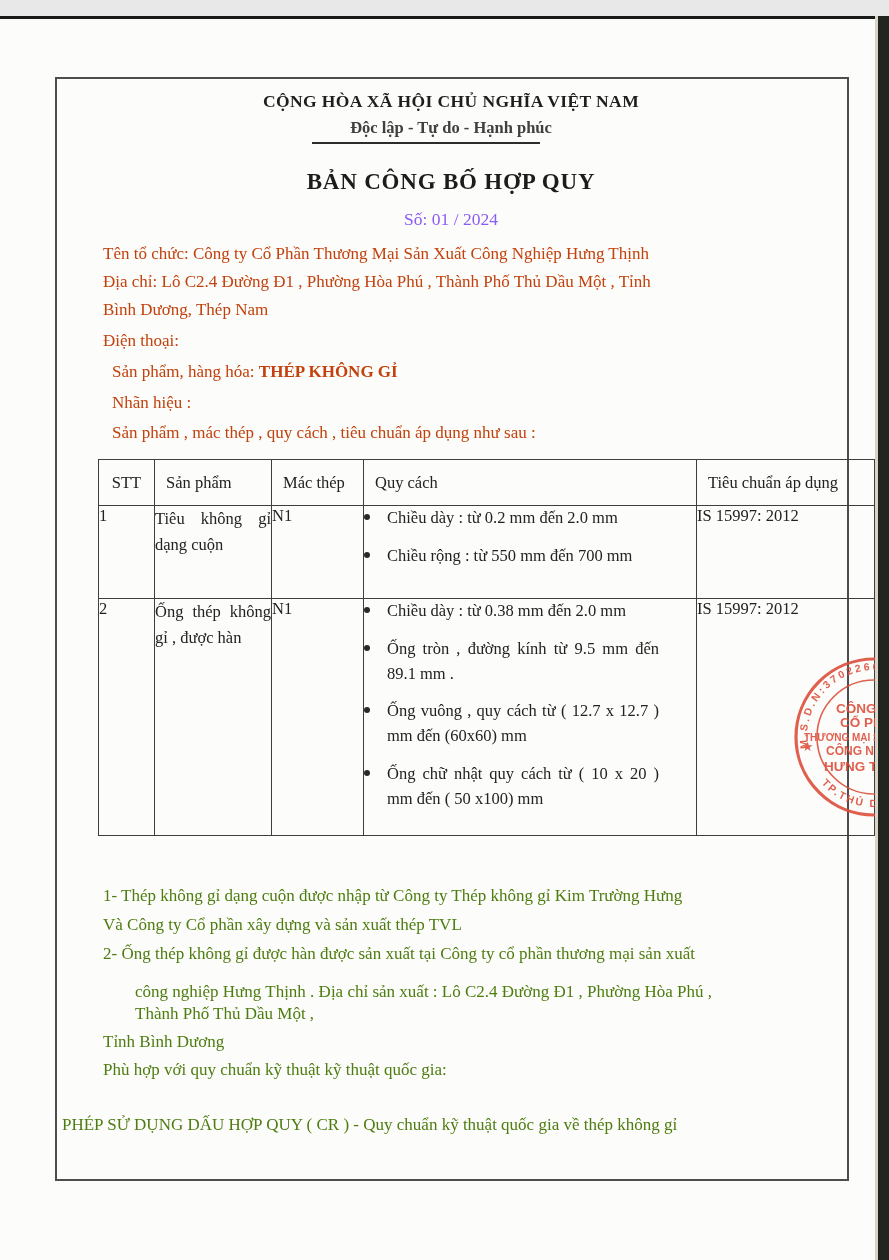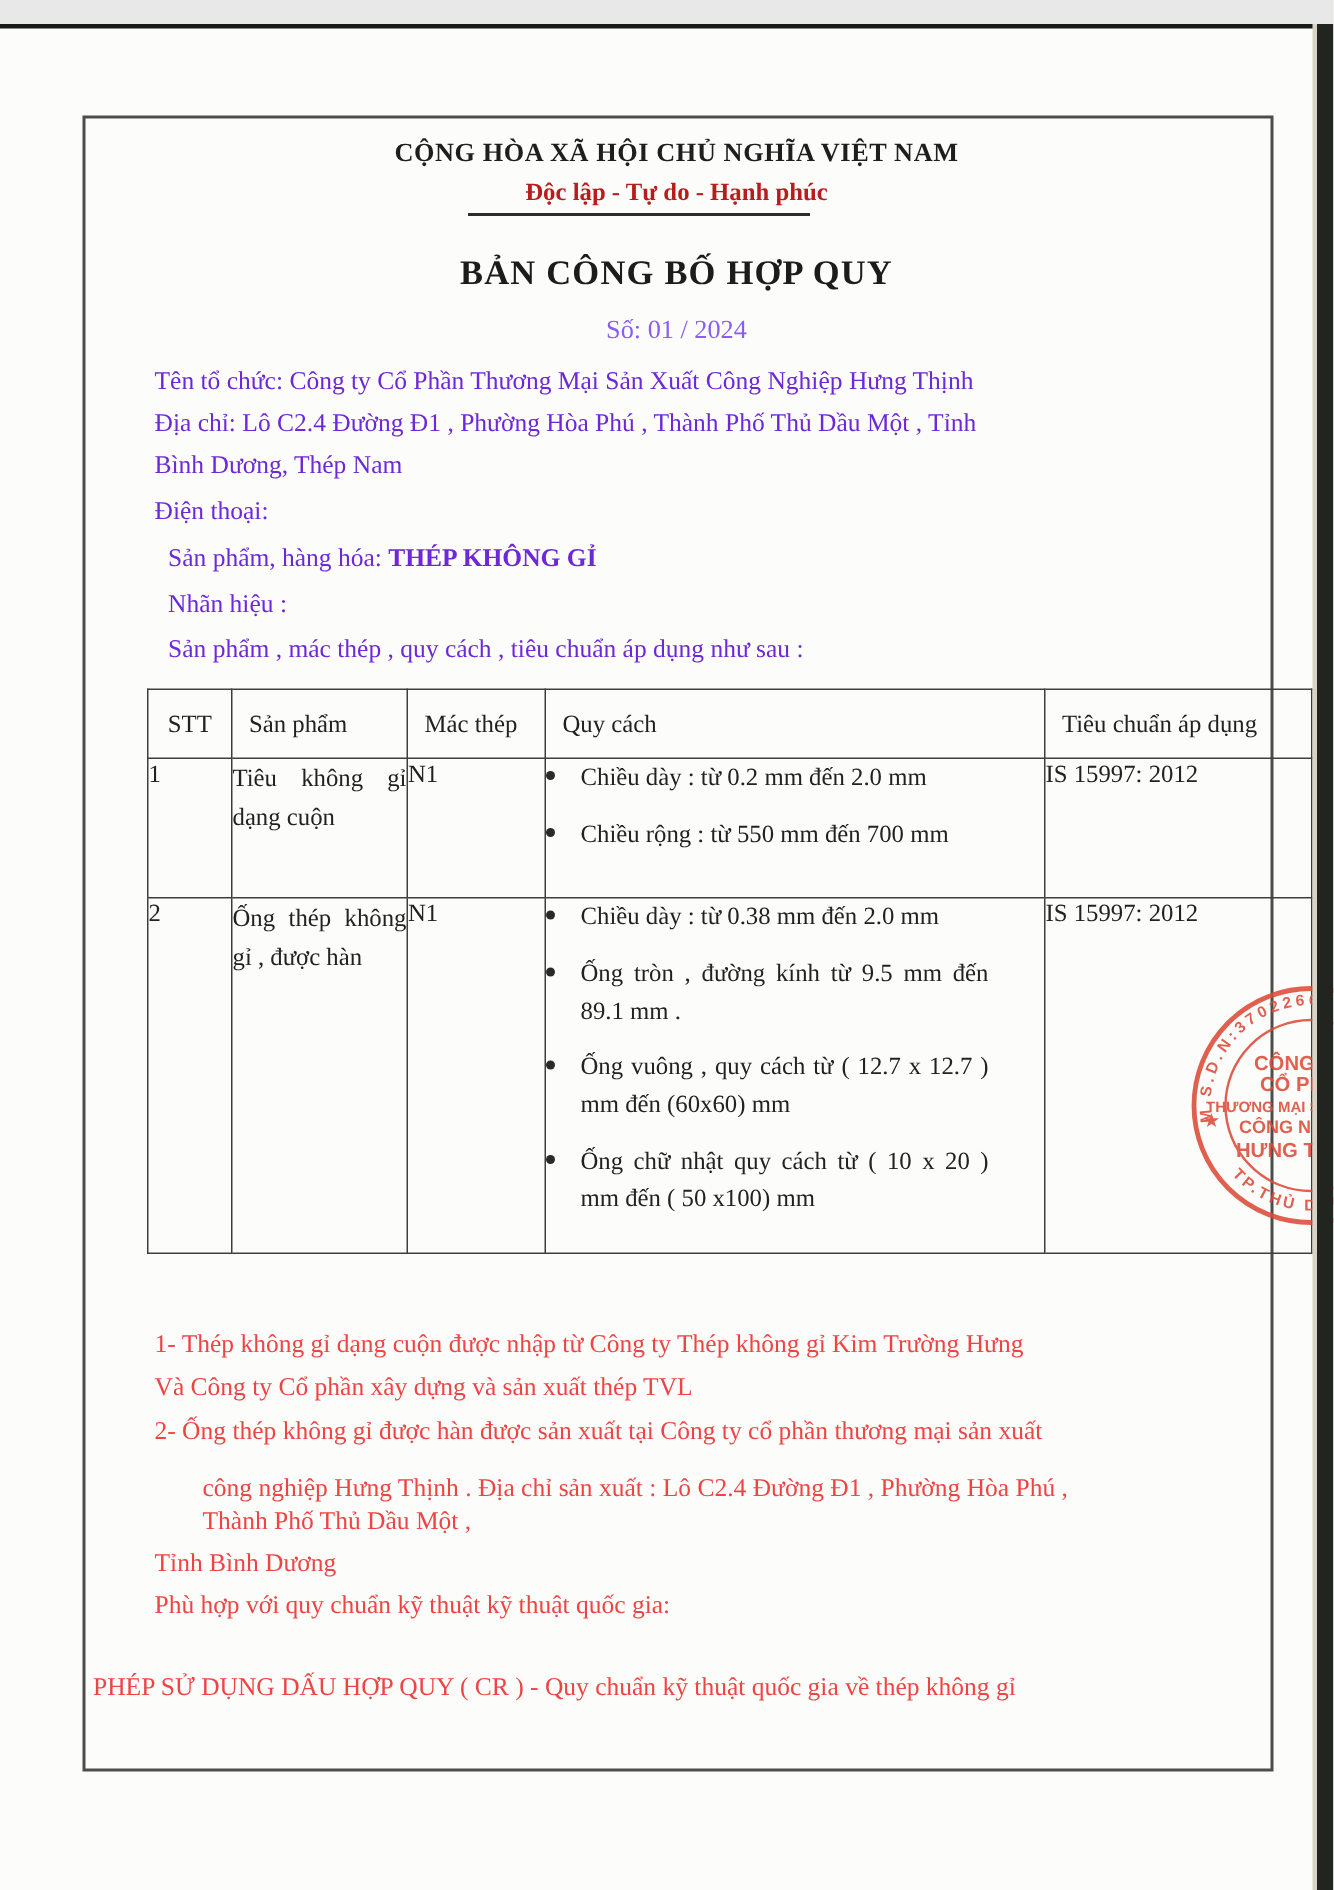--- a/index.html
+++ b/index.html
@@ -13,25 +13,25 @@
   
   .edge-top{left:0;top:0;width:877px;height:3px;background:#181a17;}
   .edge-right-line{left:875px;top:0;width:3px;height:1260px;background:#d9d3c5;}
   .edge-right{left:878px;top:0;width:11px;height:1260px;background:#22251f;}
   .edge-bottom{left:0;top:1253px;width:877px;height:7px;background:#ccd1d8;}
   .edge-corner{left:866px;top:1246px;width:14px;height:14px;background:#3f433e;}
   
   .frame{left:55px;top:61px;width:790px;height:1100px;border:2px solid #4d4d4d;background:transparent;}
   .center-block{left:55px;width:792px;text-align:center;}
   .nat1{top:75px;font-size:17.5px;font-weight:bold;letter-spacing:.4px;color:#1e1e1e;}
-  .nat2{top:102px;font-size:16.5px;font-weight:bold;color:#b91c1c;}
+  .nat2{top:102px;font-size:16.5px;font-weight:bold;color:#404040;}
   .motto-underline{left:312px;top:126px;width:228px;height:2px;background:#2c2c2c;}
   .doc-title{top:153px;font-size:23px;font-weight:bold;letter-spacing:.8px;color:#1c1c1c;}
   .doc-number{top:193px;font-size:17.5px;color:#8b5cf6;}
-  .bodyline{font-size:17px;color:#6d28d9;white-space:nowrap;}
+  .bodyline{font-size:17px;color:#c2410c;white-space:nowrap;}
   .l-org1{left:103px;top:228px;}
   .l-org2{left:103px;top:256px;}
   .l-org3{left:103px;top:284px;}
   .l-phone{left:103px;top:315px;}
   .l-prod{left:112px;top:346px;}
   .l-brand{left:112px;top:377px;}
   .l-intro{left:112px;top:407px;}
   .bold{font-weight:bold;}
   
   .tablewrap{left:62px;top:443px;width:776px;padding-left:36px;}
@@ -45,21 +45,21 @@
   td.sp .just{text-align:justify;text-align-last:left;line-height:1.55;}
   td.mt{text-align:center;padding-top:12px;}
   td.qc{padding:12px 8px 0 28px;}
   td.tc{padding:12px 8px 0 10px;}
   .r1{height:93px;}
   .r2{height:237px;}
   .bullet{display:flex;margin-bottom:13px;}
   .dot{flex:0 0 6px;width:6px;height:6px;border-radius:50%;background:#2a2a2a;margin:8px 17px 0 0;}
   .btext{width:272px;text-align:justify;line-height:1.5;}
   
-  .note{font-size:17px;color:#ef4444;white-space:nowrap;}
+  .note{font-size:17px;color:#4d7c0f;white-space:nowrap;}
   .n1{left:103px;top:870px;}
   .n1b{left:103px;top:899px;}
   .n2{left:103px;top:928px;}
   .n2b{left:135px;top:966px;}
   .n2c{left:135px;top:988px;}
   .ntinh{left:103px;top:1016px;}
   .nphu{left:103px;top:1044px;}
   .nq1{left:103px;top:1071px;width:735px;white-space:normal;text-align:justify;text-align-last:justify;font-size:17px;}
   .nq2{left:62px;top:1099px;font-size:17px;}
   

